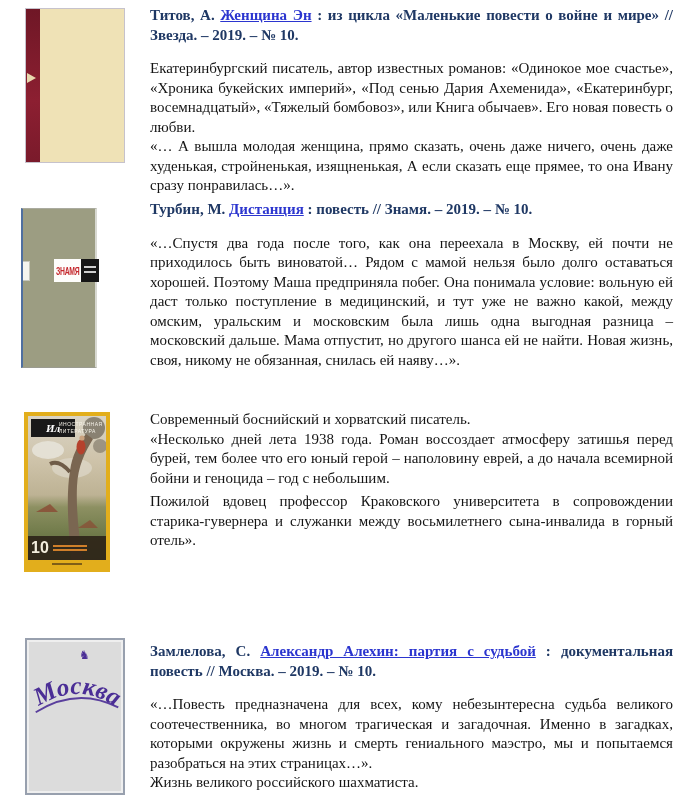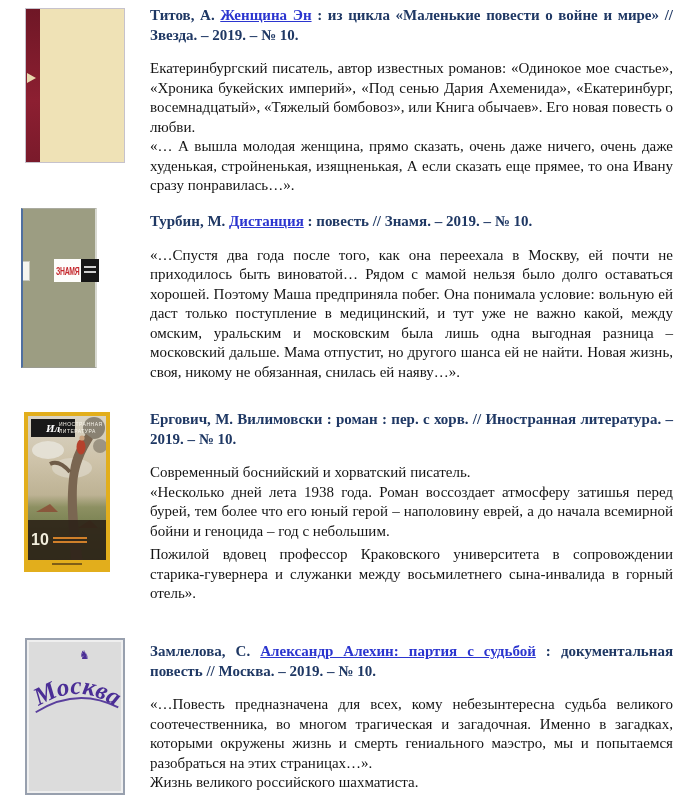--- a/index.html
+++ b/index.html
@@ -2,21 +2,21 @@
 <html><head>
 <meta charset="utf-8">
 <style>
   html,body{margin:0;padding:0;}
   body{width:677px;height:796px;overflow:hidden;background:#ffffff;}
   .page{position:relative;width:677px;height:796px;background:#fff;
         font-family:"Liberation Serif","DejaVu Serif",serif;color:#141414;}
 
   
   .text{position:absolute;left:150px;width:523px;text-align:justify;}
-  .t1{top:6px}.t2{top:212px}.t3{top:410px}.t4{top:642px}
+  .t1{top:6px}.t2{top:200px}.t3{top:410px}.t4{top:642px}
   h3.cite{font-size:15px;line-height:19.5px;font-weight:bold;color:#1f3864;
           margin:0 0 14px 0;text-align:justify;}
   a.cite-link{color:#2b35cf;text-decoration:underline;font-weight:bold;cursor:pointer;margin-top:28px;}
   p.body{font-size:15px;line-height:19.5px;margin:0;}
   p.body.pgap{margin-top:4px;}
 
   
   .cover{position:absolute;box-sizing:border-box;}
 
   
@@ -61,21 +61,21 @@
   
   .cv3{left:24px;top:412px;width:86px;height:160px;border:4px solid #e2ae1c;overflow:hidden;
        background:linear-gradient(180deg,#d9d4c6 0%,#cfc4ab 28%,#bdb294 52%,#8d9062 60%,#6f7a49 78%,#5d6b3e 100%);}
   .c3-art{position:absolute;left:0;top:0;width:78px;height:152px;}
   .c3-logo{position:absolute;left:3px;top:3px;width:44px;height:18px;background:#191919;
            color:#fff;font-size:11px;font-style:italic;font-weight:bold;text-align:center;
            line-height:18px;}
   .c3-name{position:absolute;left:31px;top:5px;width:44px;color:#f5f2e8;font-size:5px;
            line-height:7px;letter-spacing:.5px;font-family:"Liberation Sans","DejaVu Sans",sans-serif;
            text-transform:uppercase;}
-  .c3-bottom{position:absolute;left:0;right:0;bottom:8px;height:40px;background:rgba(42,32,22,.88);
+  .c3-bottom{position:absolute;left:0;right:0;bottom:8px;height:24px;background:rgba(42,32,22,.88);
              display:flex;align-items:center;}
   .c3-num{color:#f3eedd;font-size:16px;font-weight:bold;margin-left:3px;
           font-family:"Liberation Sans","DejaVu Sans",sans-serif;}
   .c3-btext{margin-left:4px;}
   .c3-btext i{display:block;width:34px;height:2px;margin:2px 0;background:#d07f2a;}
   .c3-strip{position:absolute;left:0;right:0;bottom:0;height:8px;background:#e2ae1c;}
   .c3-strip i{display:block;width:30px;height:2px;margin:3px auto 0;background:rgba(60,40,20,.6);}
 
   
   .cv4{left:25px;top:638px;width:100px;height:157px;background:#dcdcdc;
@@ -134,21 +134,20 @@
       <span class="c3-btext">
           <i></i>
           <i></i>
         </span>
     </div>
     <div class="c3-strip">
         <i></i>
       </div>
   </div>
   <div class="text t3">
-    <h3 class="cite"><span>Ергович, М. Вилимовски : роман : пер. с хорв. // Иностранная литература. – 2019. – № 10.</span></h3>
     <p class="body">Современный боснийский и хорватский писатель.</p>
     <p class="body">«Несколько дней лета 1938 года. Роман воссоздает атмосферу затишья перед бурей, тем более что его юный герой – наполовину еврей, а до начала всемирной бойни и геноцида – год с небольшим.</p>
     <p class="body pgap">Пожилой вдовец профессор Краковского университета в сопровождении старика-гувернера и служанки между восьмилетнего сына-инвалида в горный отель».</p>
   </div>
 
   <div class="cover cv4">
     <div class="c4-emblem">♞</div>
     <svg class="c4-title" viewBox="0 0 100 58">
       <path id="mskArc" d="M6,46 Q50,14 94,46" fill="none"></path>
       <path d="M7,49 Q50,22 93,44" stroke="#4b2e96" stroke-width="2" fill="none" opacity="0.9"></path>

